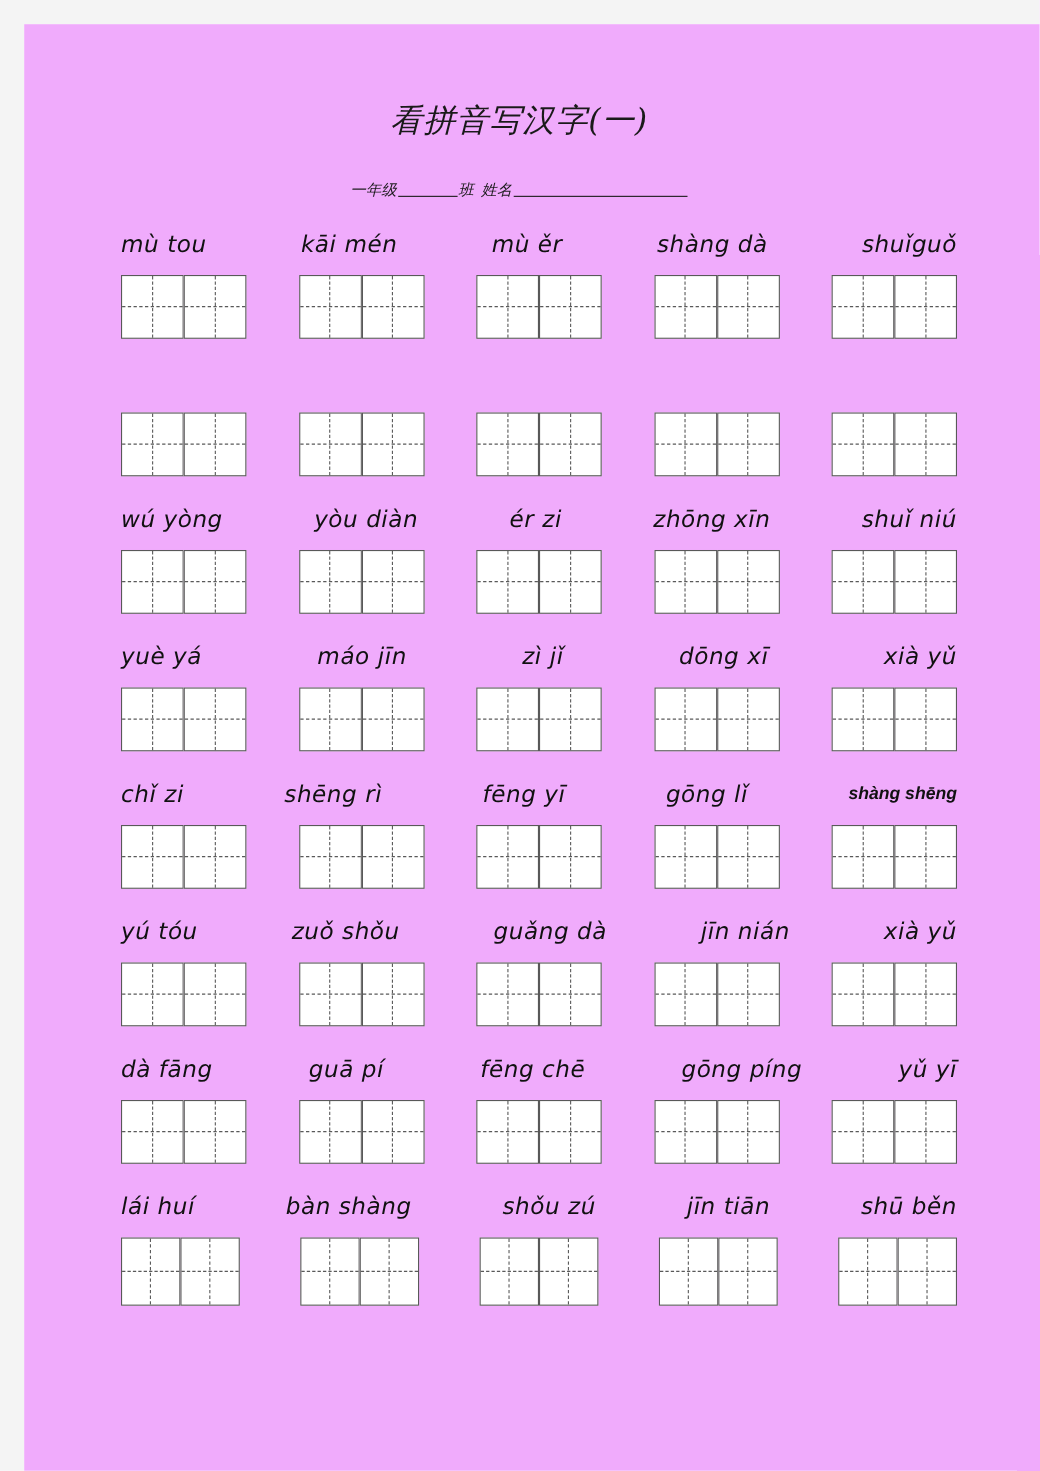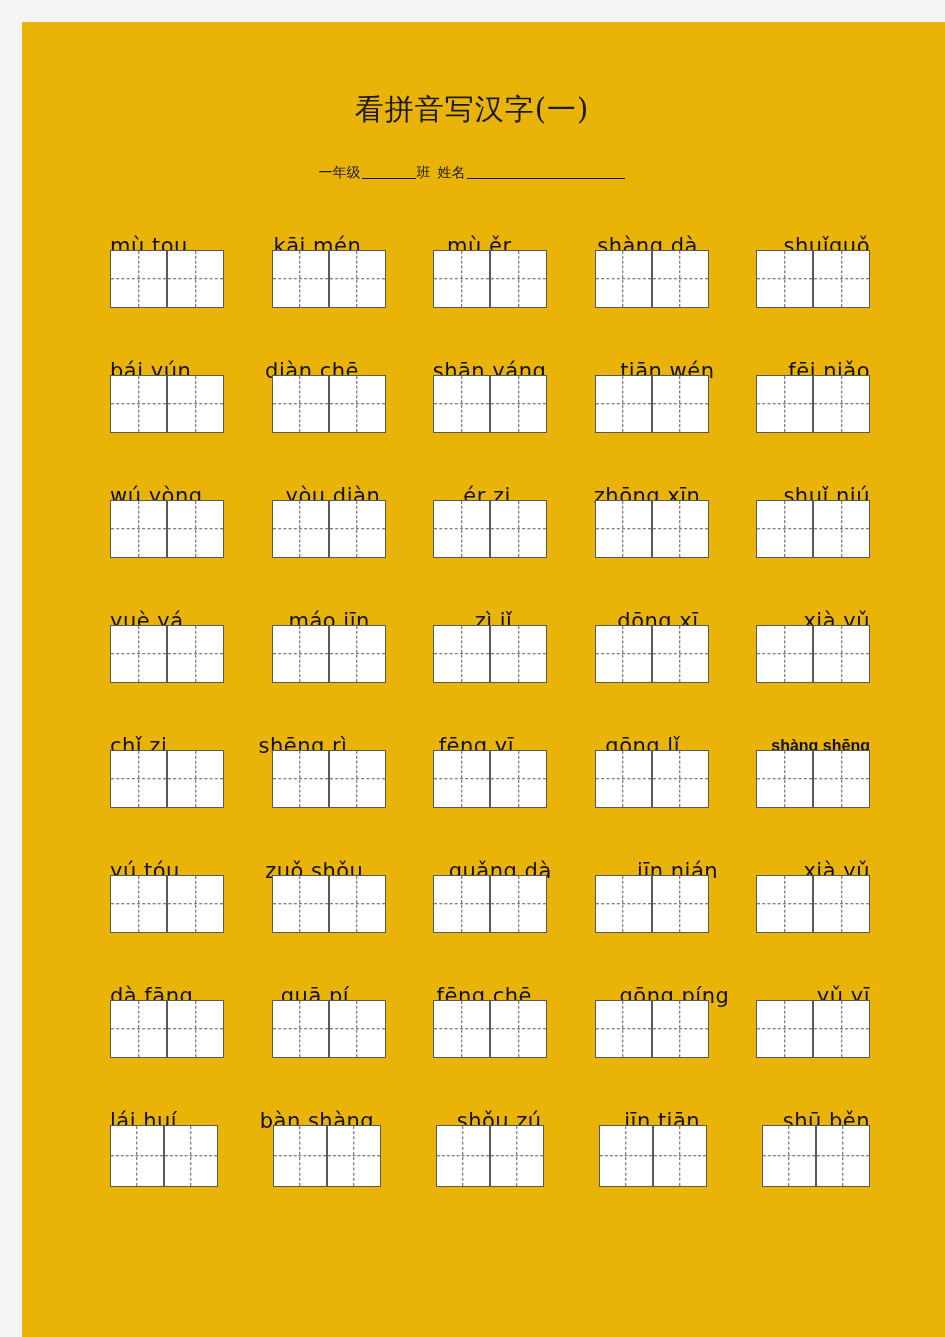--- a/index.html
+++ b/index.html
@@ -28,21 +28,22 @@
     width: 22px; height: 1337px;
     background: #f4f4f4;
   }
 
   .page {
     position: absolute;
     left: 22px;
     top: 22px;
     width: 923px;
     height: 1315px;
-    background: #eab308;
+    background: #f0abfc;
+    font-style: italic;
   }
 
   
   .title {
     position: absolute;
     left: 0;
     top: 68px;
     width: 900px;
     text-align: center;
     font-family: "DejaVu Serif", serif;
@@ -90,21 +91,20 @@
   }
   .pinyin-line {
     position: absolute;
     left: 88px;
     top: 0;
     width: 760px;
     height: 40px;
     display: flex;
     justify-content: space-between;
     align-items: center;
-    margin-top: 24px;
   }
   .grid-line {
     position: absolute;
     left: 88px;
     top: 48px;
     width: 760px;
     height: 64px;
     display: flex;
     justify-content: space-between;
     align-items: flex-start;
@@ -210,27 +210,20 @@
             <div class="cell"></div>
             <div class="cell"></div>
           </div>
           <div class="slot">
             <div class="cell"></div>
             <div class="cell"></div>
           </div>
         </div>
       </div>
       <div class="row">
-        <div class="pinyin-line">
-          <div class="pinyin">bái yún</div>
-          <div class="pinyin">diàn chē</div>
-          <div class="pinyin">shān yáng</div>
-          <div class="pinyin">tiān wén</div>
-          <div class="pinyin">fēi niǎo</div>
-        </div>
         <div class="grid-line">
           <div class="slot">
             <div class="cell"></div>
             <div class="cell"></div>
           </div>
           <div class="slot">
             <div class="cell"></div>
             <div class="cell"></div>
           </div>
           <div class="slot">

